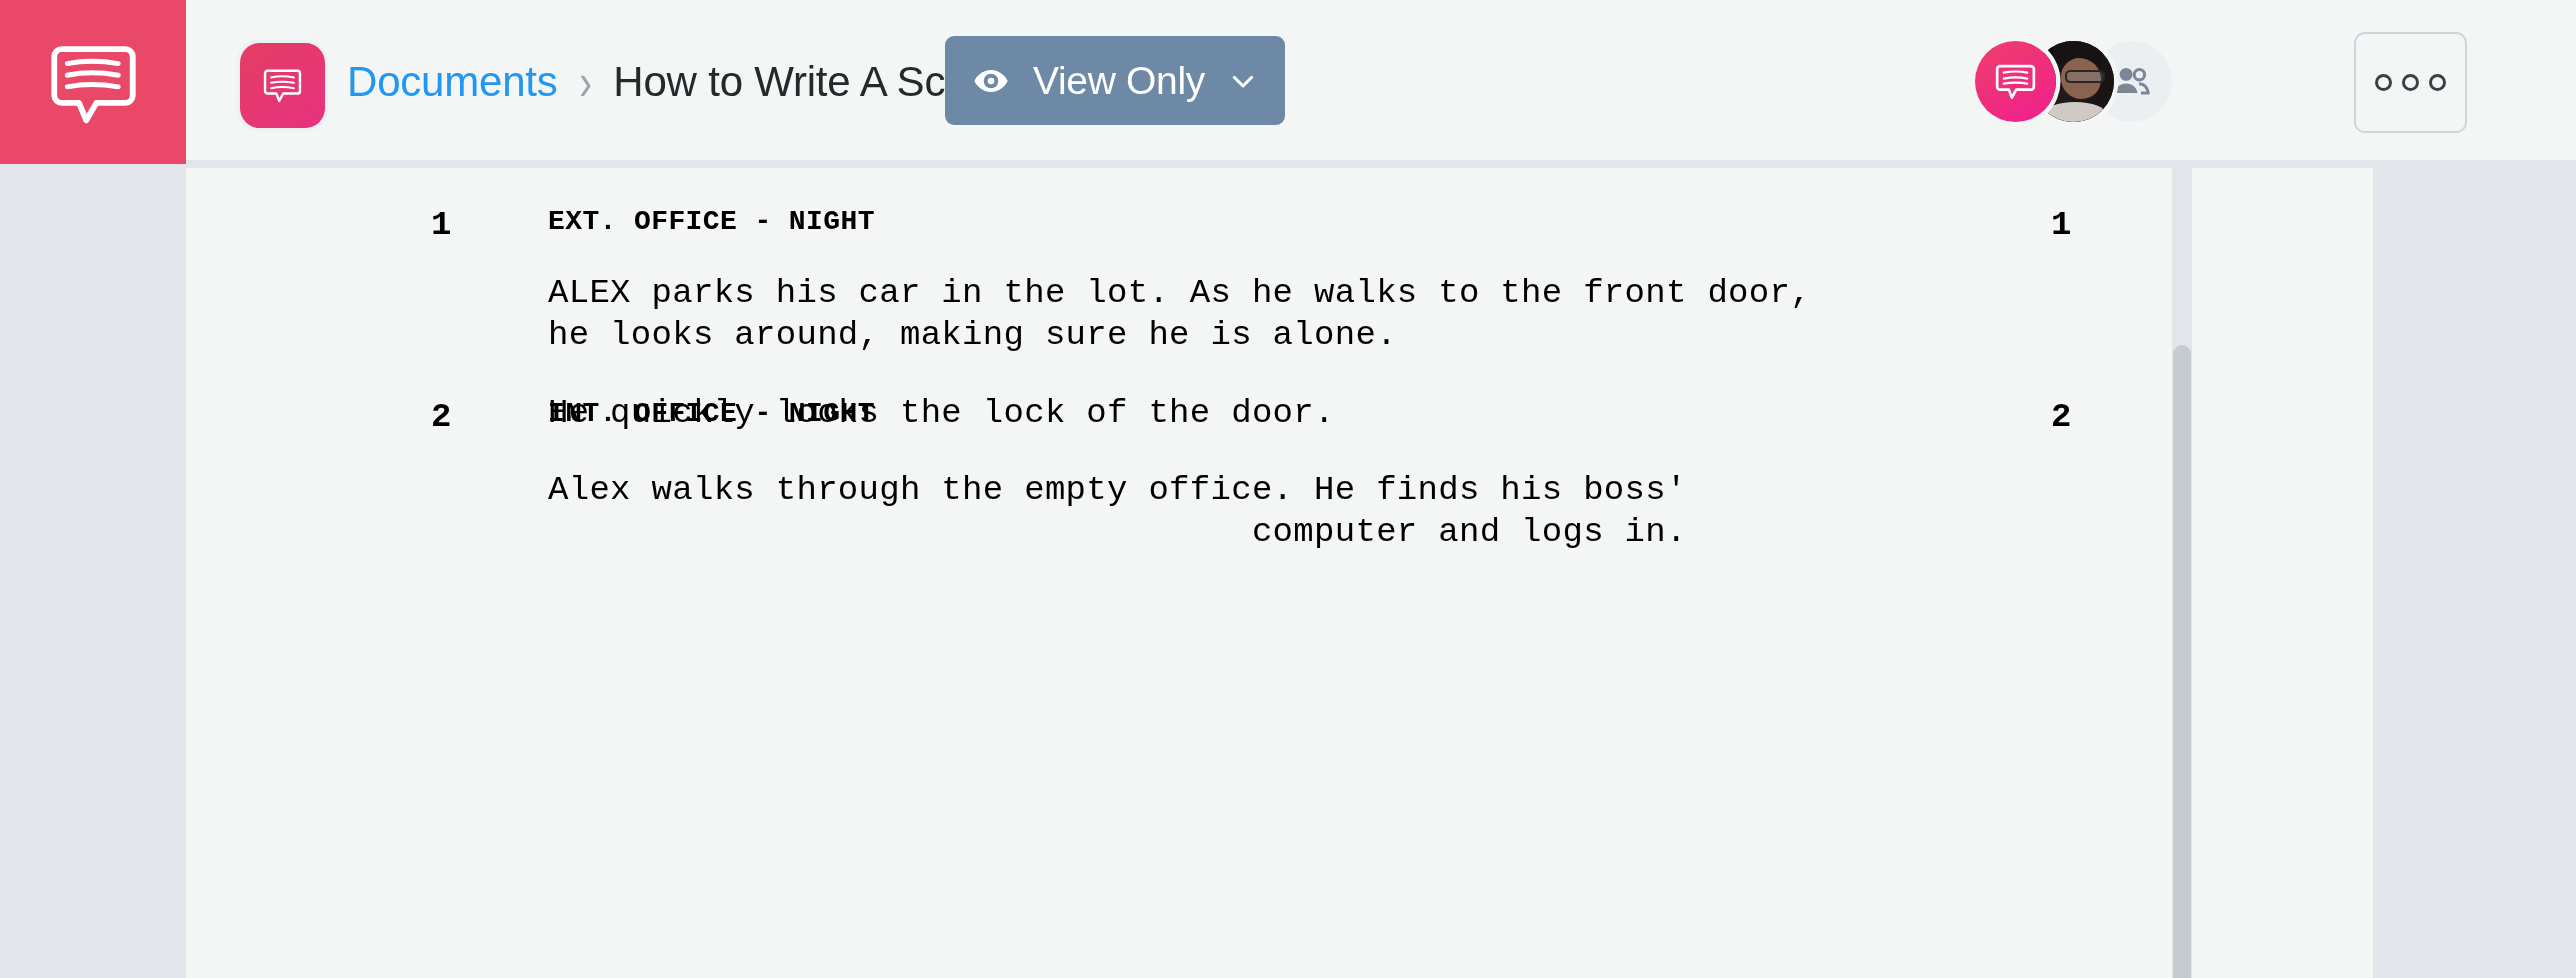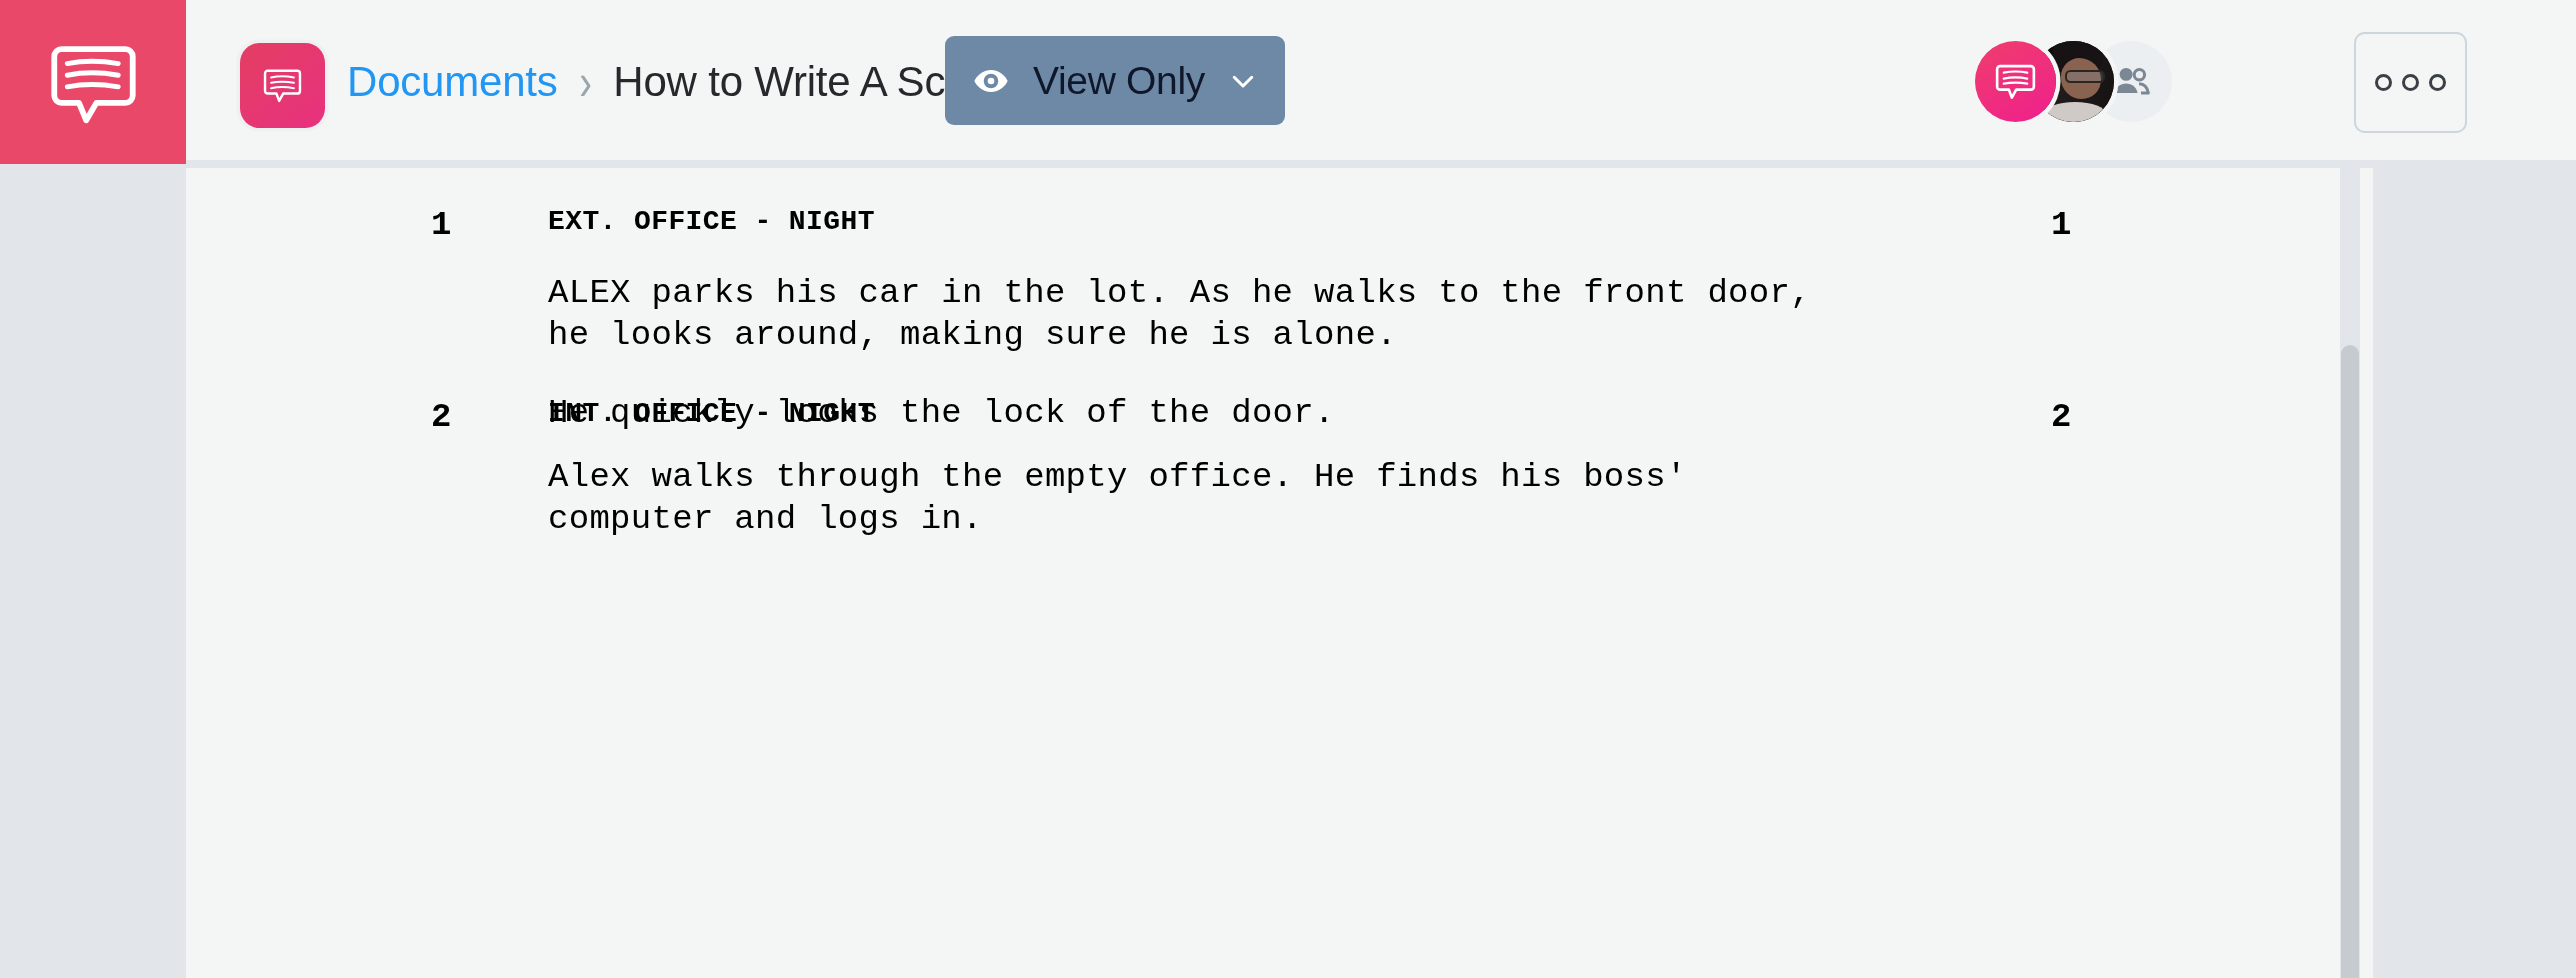--- a/index.html
+++ b/index.html
@@ -9,21 +9,21 @@
   body {
     width: 2576px;
     height: 979px;
     overflow: hidden;
     background: #e2e6ea;
     font-family: "Liberation Sans", sans-serif;
     -webkit-font-smoothing: antialiased;
   }
   #app {
     position: relative;
-    width: 2360px;
+    width: 2192px;
     height: 979px;
   }
 
   
   .header {
     position: absolute;
     left: 0; top: 0;
     width: 2576px;
     height: 164px;
     background: #f4f6f6;
@@ -93,21 +93,21 @@
     background: #6e89a6;
     border-radius: 9px;
     display: flex;
     align-items: center;
     justify-content: center;
     gap: 23px;
     cursor: pointer;
   }
   .view-btn .eye { width: 38px; height: 38px; display:block; flex: none; }
   .view-btn .label {
-    color: #0f172a;
+    color: #ffffff;
     font-size: 39px;
     font-weight: 400;
     letter-spacing: -0.3px;
     white-space: nowrap;
   }
   .view-btn .chev { width: 30px; height: 30px; display:block; flex:none; }
 
   
   .avatars {
     position: absolute;
@@ -374,21 +374,21 @@
 he looks around, making sure he is alone.</div>
           <div class="action" style="top:224px;">He quickly looks the lock of the door.</div>
         </div>
 
         <div class="scene">
           <div class="scene-row">
             <span class="sc-num-l" style="top:232px;">2</span>
             <span class="sc-head" style="top:232px;text-align:center;">INT. OFFICE - NIGHT</span>
             <span class="sc-num-r" style="top:232px;">2</span>
           </div>
-          <div class="action" style="top:288px;">Alex walks through the empty office. He finds his boss'
+          <div class="action" style="top:301px;text-align:right;">Alex walks through the empty office. He finds his boss'
 computer and logs in.</div>
         </div>
 
       </div>
     </div>
   </div>
 
   <div class="gutter-right"></div>
 
   <div class="scrollbar-track">

